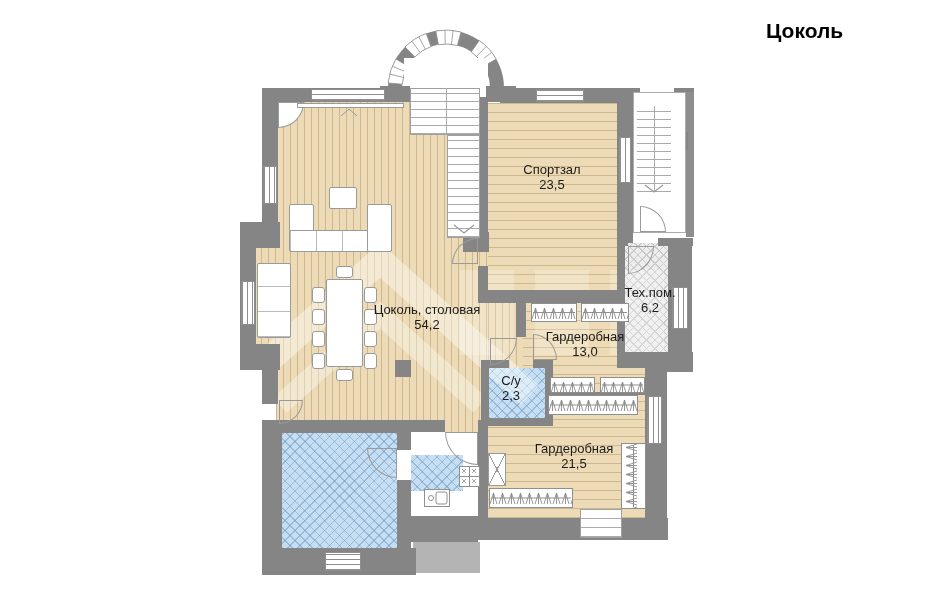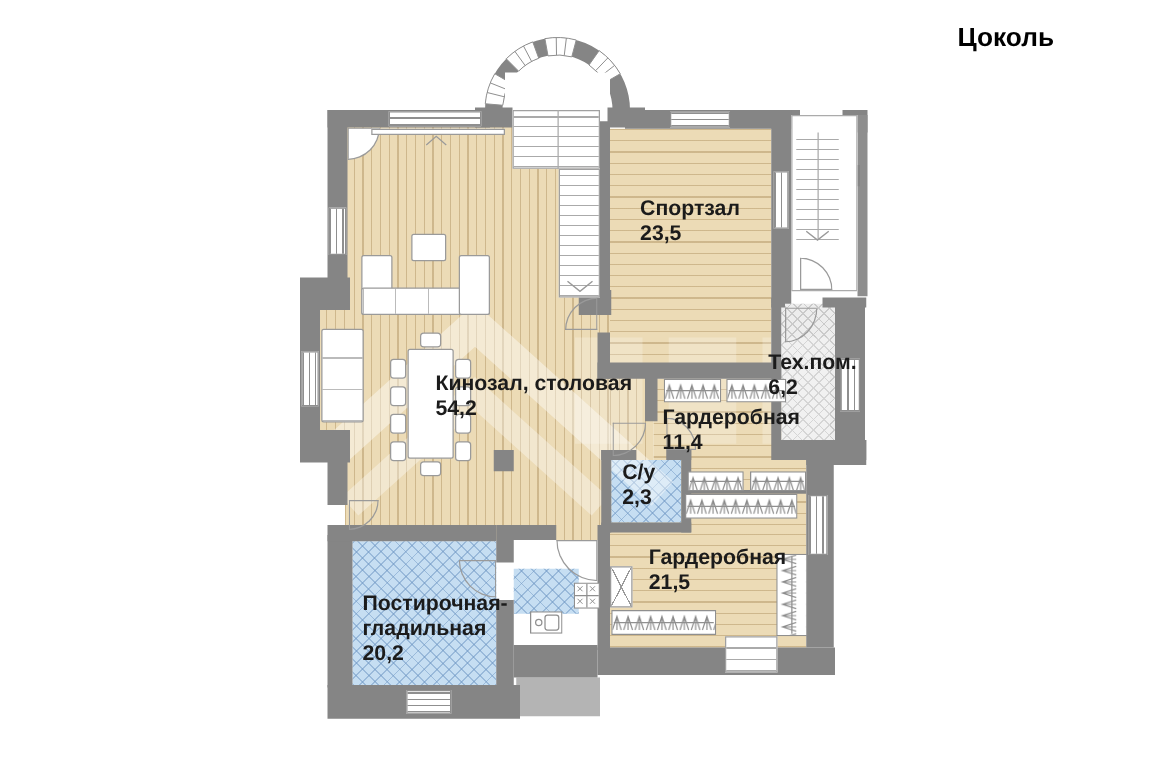--- a/index.html
+++ b/index.html
@@ -19,22 +19,22 @@
     background-image:repeating-linear-gradient(45deg,#cacaca 0 1px,transparent 1px 6px),
                      repeating-linear-gradient(-45deg,#cacaca 0 1px,transparent 1px 6px);}
   .win{position:absolute;background-color:#fff;border:1px solid #8f8f8f;box-sizing:border-box;}
   .win.h{background-image:repeating-linear-gradient(0deg,#8f8f8f 0 1px,transparent 1px 5px);}
   .win.v{background-image:repeating-linear-gradient(90deg,#8f8f8f 0 1px,transparent 1px 5px);}
   .stair{position:absolute;background-color:#fff;border:1px solid #a0a0a0;box-sizing:border-box;
     background-image:repeating-linear-gradient(0deg,#aaa 0 1px,transparent 1px 8px);}
   .plain{position:absolute;background:#fff;border:1px solid #ababab;box-sizing:border-box;}
   .arc{position:absolute;background:transparent;border:1px solid #9a9a9a;box-sizing:border-box;}
   .fur{position:absolute;background:#fff;border:1px solid #9a9a9a;box-sizing:border-box;border-radius:2px;}
-  .room-label{position:absolute;transform:translate(-50%,-50%);
-    font-weight:bold;font-size:17px;line-height:1.18;color:var(--accent-text,#1b1b1b);white-space:nowrap;}
+  .room-label{position:absolute;transform:translate(-50%,-50%);text-align:center;
+    font-weight:normal;font-size:13px;line-height:1.18;color:var(--accent-text,#1b1b1b);white-space:nowrap;}
   .room-label.wrap{white-space:normal;}
   .title{position:absolute;font-weight:bold;font-size:21px;color:#000;}
 </style>
 </head>
 <body>
 
 <div class="page">
 
   <svg width="0" height="0" style="position:absolute">
     <defs>
@@ -236,37 +236,33 @@
       linear-gradient(to top right, transparent calc(50% - 0.5px), #9a9a9a calc(50% - 0.5px), #9a9a9a calc(50% + 0.5px), transparent calc(50% + 0.5px)),#fff;
       border:1px solid #9a9a9a;box-sizing:border-box"></div>
 
   <div class="title" style="left:766px;top:19px">Цоколь</div>
 
   <div class="room-label" style="left:552px;top:177px">
     <div>Спортзал</div>
     <div>23,5</div>
   </div>
   <div class="room-label" style="left:427px;top:317px">
-    <div>Кинозал, столовая</div>
+    <div>Цоколь, столовая</div>
     <div>54,2</div>
   </div>
   <div class="room-label" style="left:650px;top:300px">
     <div>Тех.пом.</div>
     <div>6,2</div>
   </div>
   <div class="room-label" style="left:585px;top:344px">
     <div>Гардеробная</div>
-    <div>11,4</div>
+    <div>13,0</div>
   </div>
   <div class="room-label" style="left:511px;top:388px">
     <div>С/у</div>
     <div>2,3</div>
   </div>
   <div class="room-label" style="left:574px;top:456px">
     <div>Гардеробная</div>
     <div>21,5</div>
   </div>
-  <div class="room-label wrap" style="left:339px;top:503px;width:98px">
-    <div>Постирочная-гладильная</div>
-    <div>20,2</div>
-  </div>
 
 </div>
 
 </body></html>

